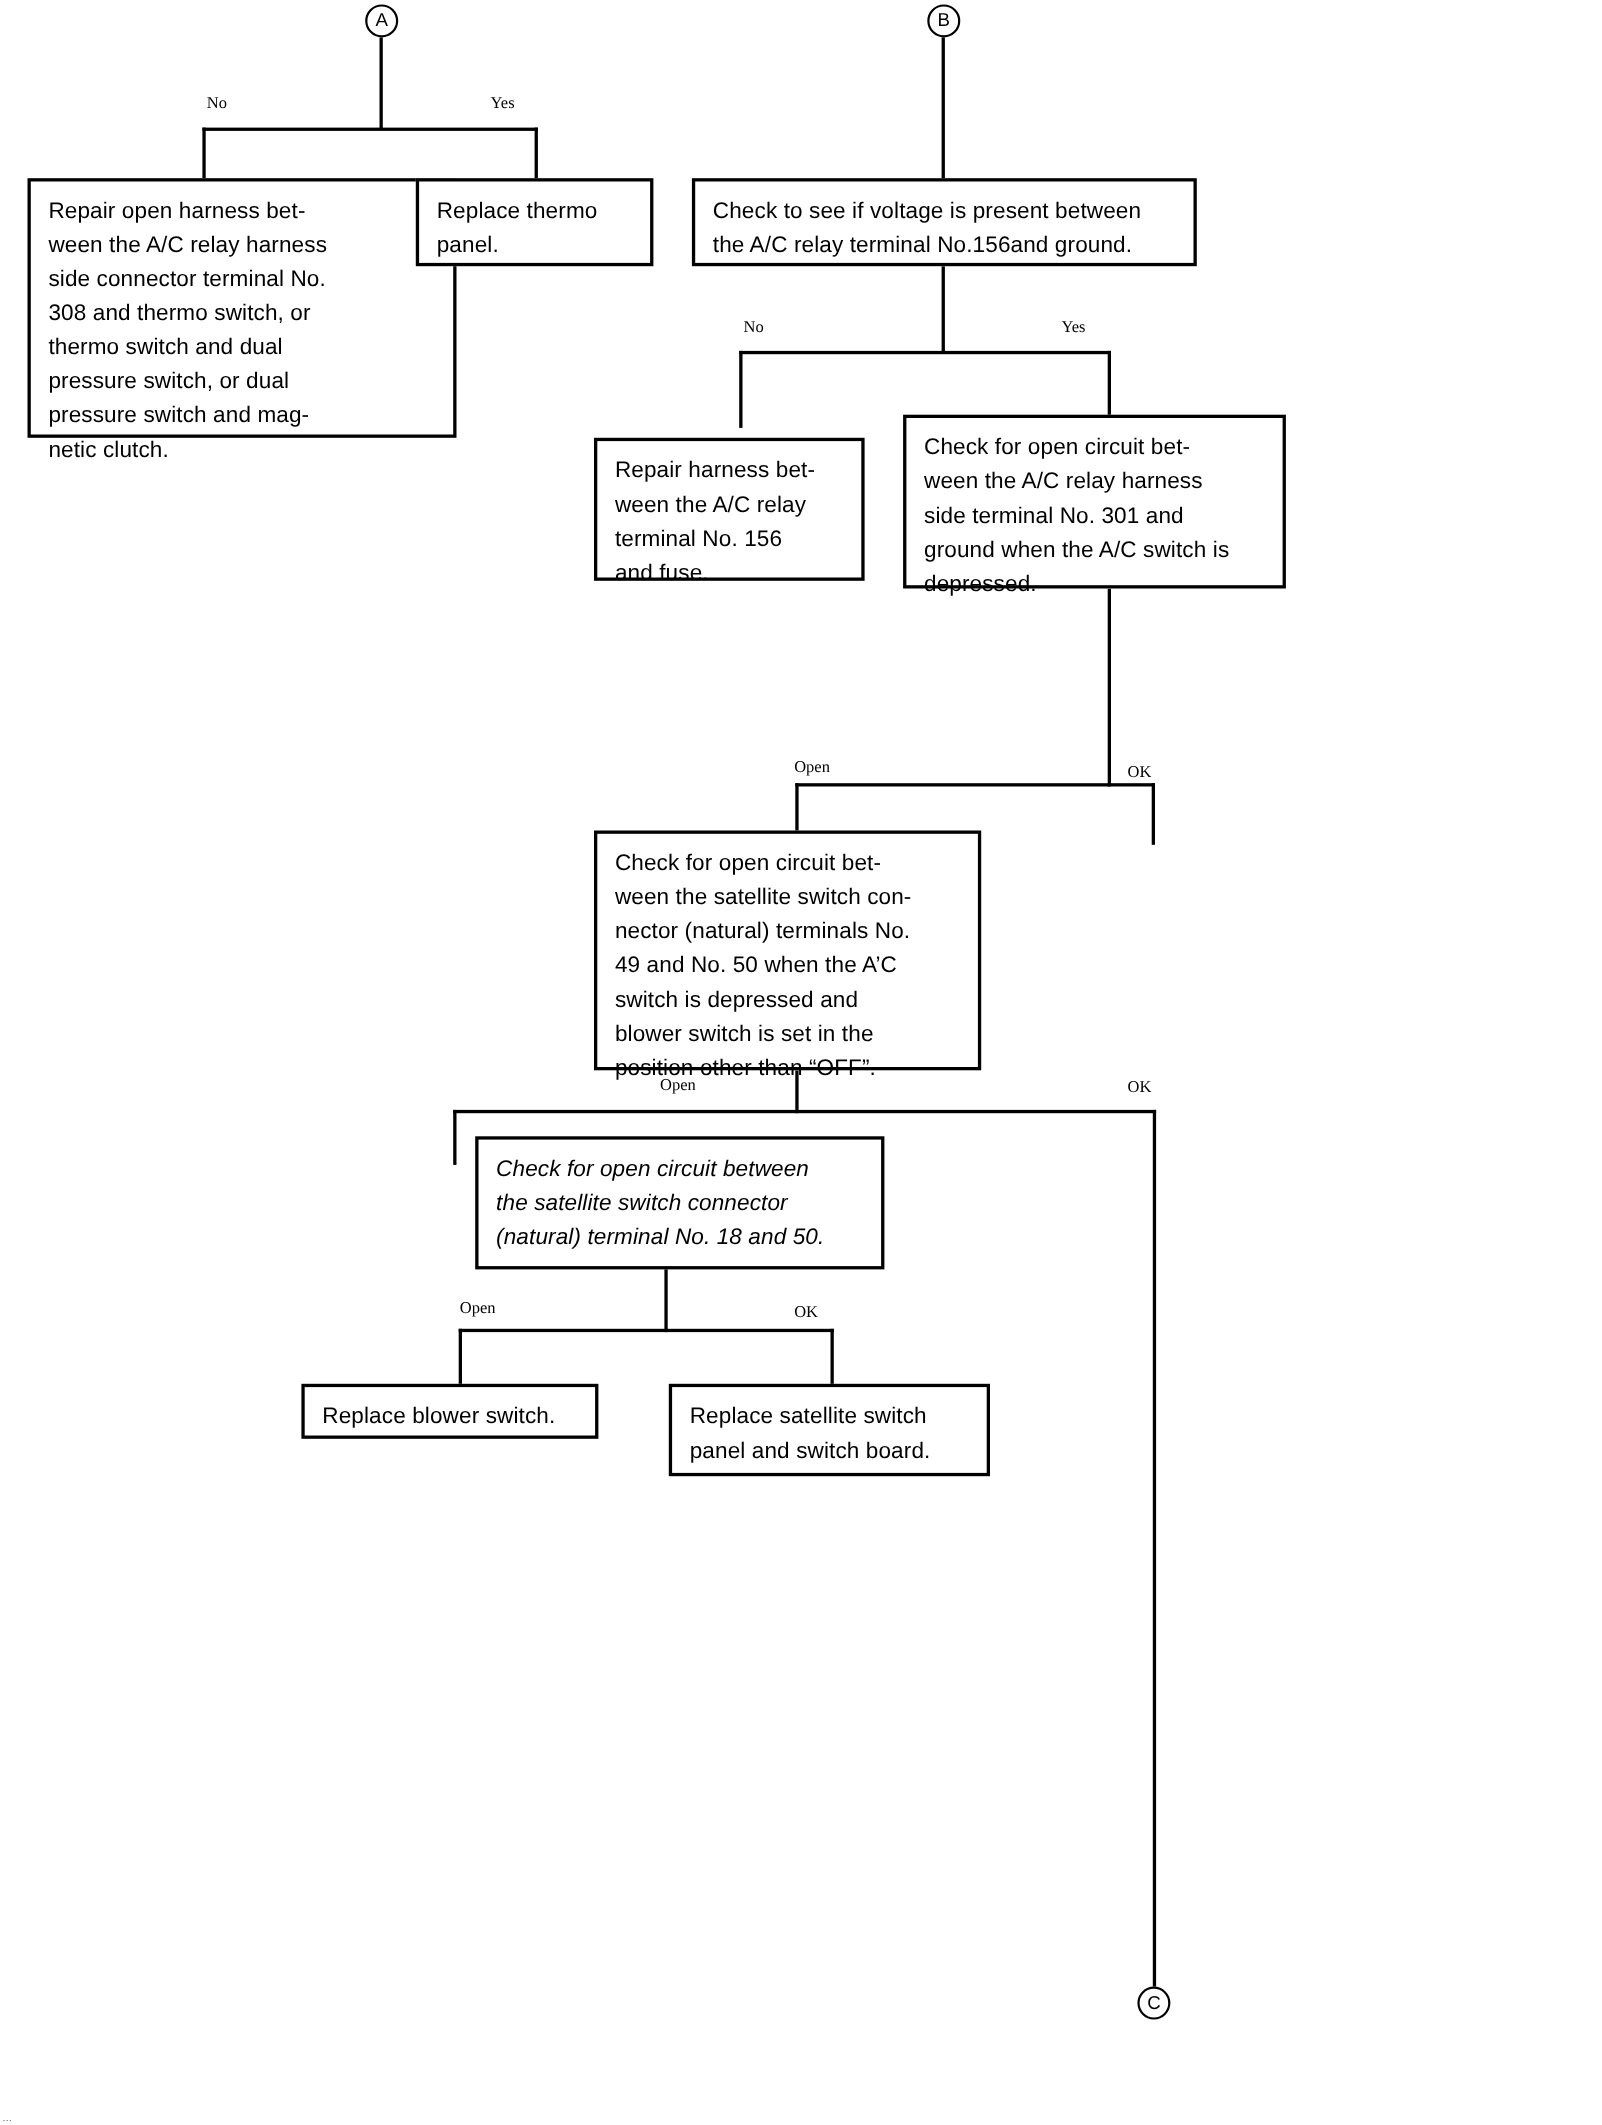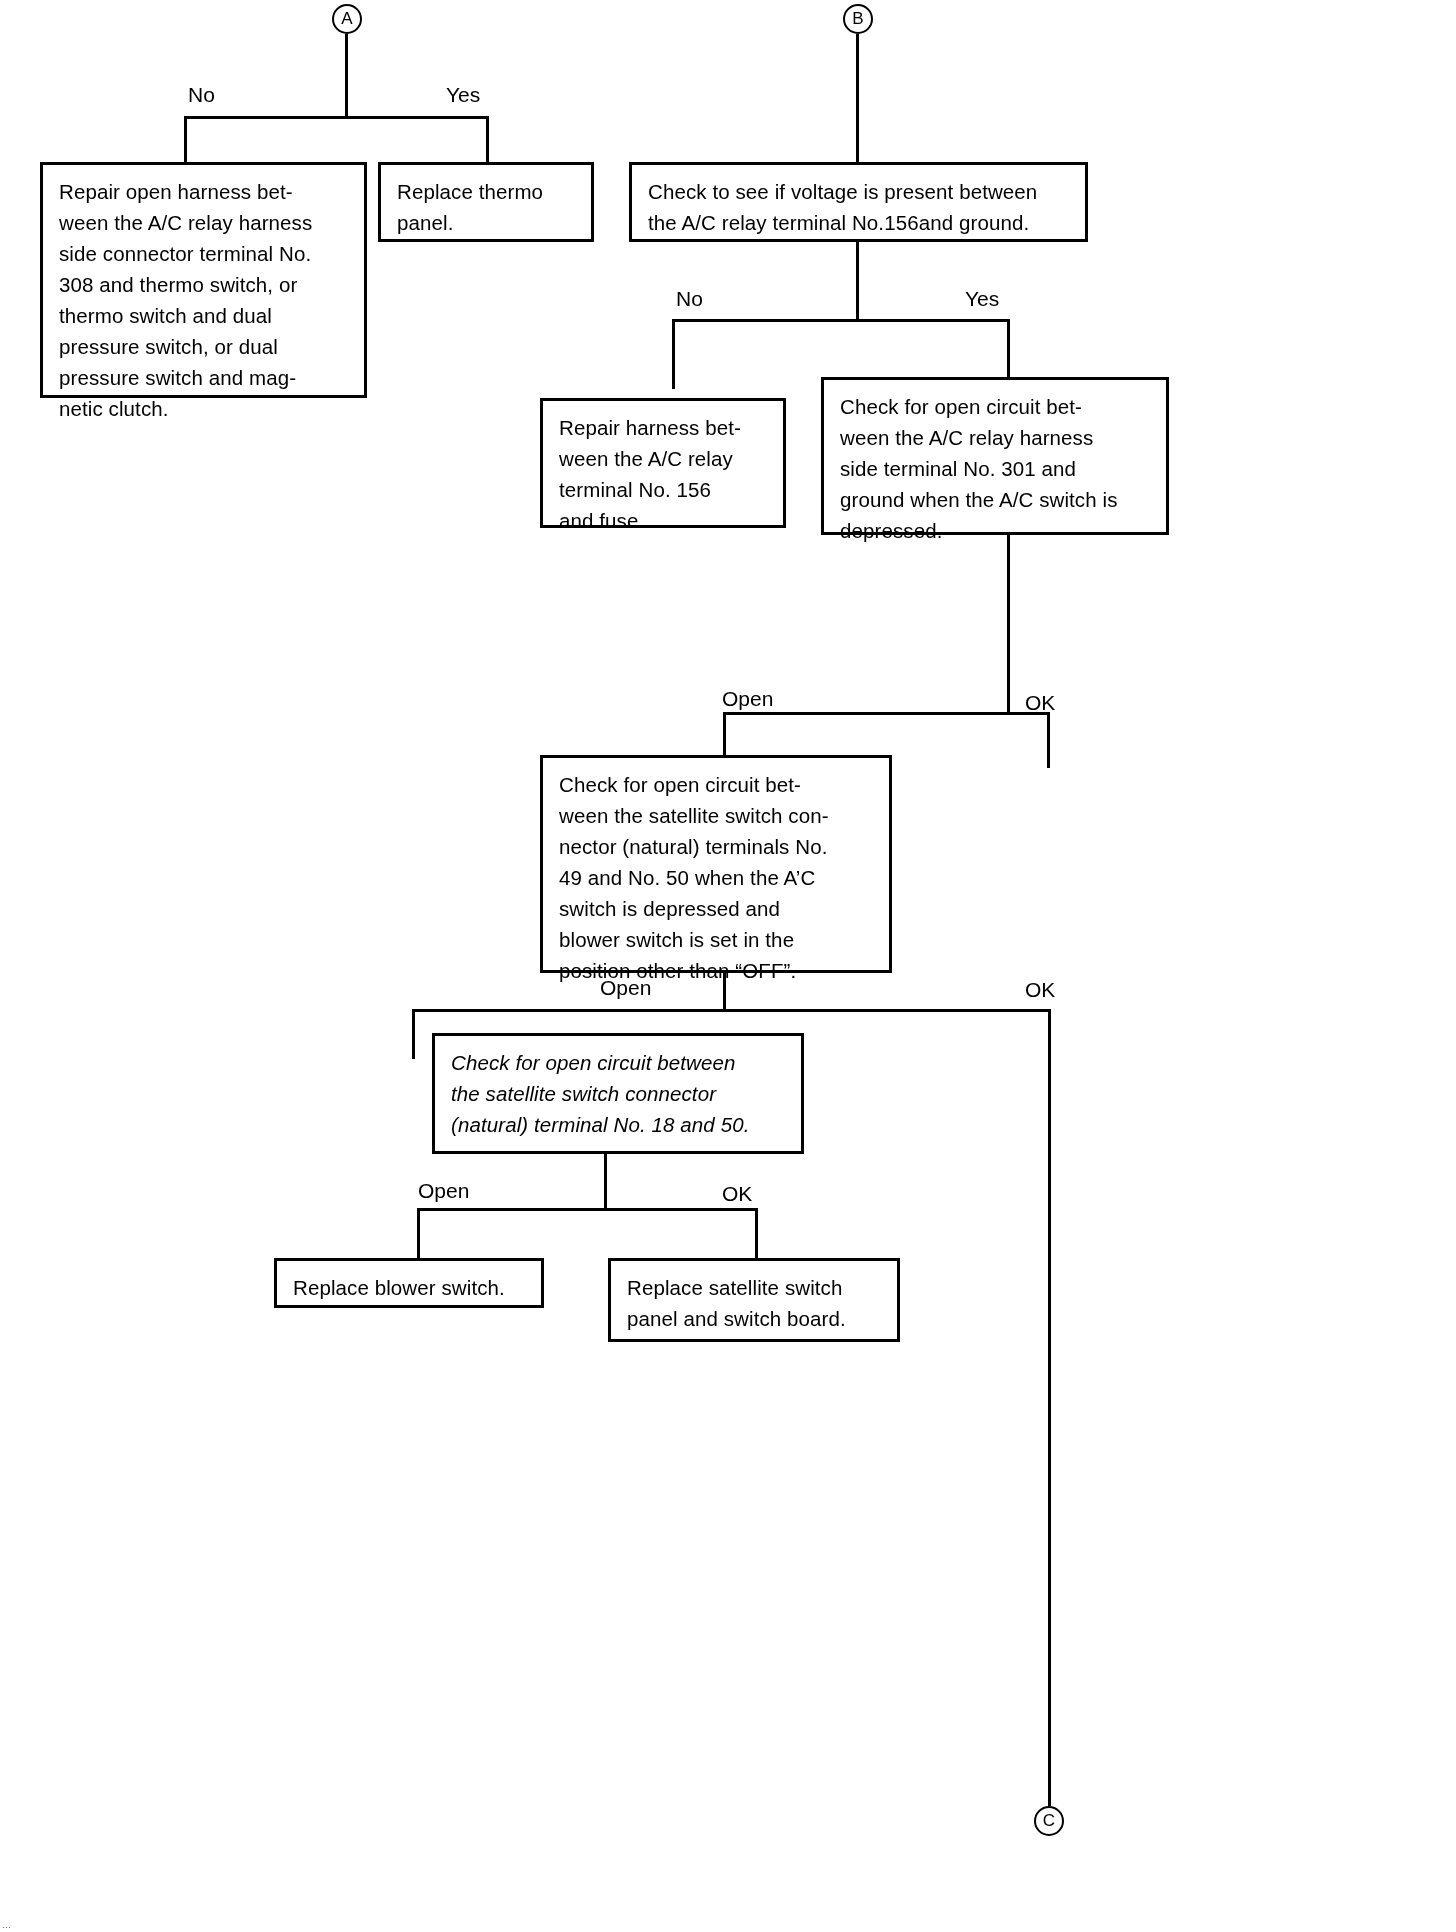--- a/index.html
+++ b/index.html
@@ -67,25 +67,26 @@
   .hline {
     position: absolute;
     height: 3px;
     background: #000;
     z-index: 1;
   }
 
   
   .blabel {
     position: absolute;
-    font-size: 21px;
+    font-size: 15px;
     line-height: 21px;
     white-space: nowrap;
     z-index: 4;
     background: transparent;
+    font-family: Liberation Serif, serif;
   }
 
   .corner-mark {
     position: absolute;
     left: 2px;
     bottom: 2px;
     font-size: 9px;
     color: #555;
   }
 </style>
@@ -100,21 +101,21 @@
 
   <div class="hline" style="left:184px; top:116px; width:305px;"></div>
 
   <div class="vline" style="left:184px; top:116px; height:48px;"></div>
 
   <div class="vline" style="left:486px; top:116px; height:48px;"></div>
 
   <div class="blabel" style="left:188px; top:84px;">No</div>
   <div class="blabel" style="left:446px; top:84px;">Yes</div>
 
-  <div class="box" style="left:40px; top:162px; width:327px; height:236px;">
+  <div class="box" style="left:25px; top:162px; width:390px; height:236px;">
     <div class="txt">Repair open harness bet-
 ween the A/C relay harness
 side connector terminal No.
 308 and thermo switch, or
 thermo switch and dual
 pressure switch, or dual
 pressure switch and mag-
 netic clutch.</div>
   </div>
 

